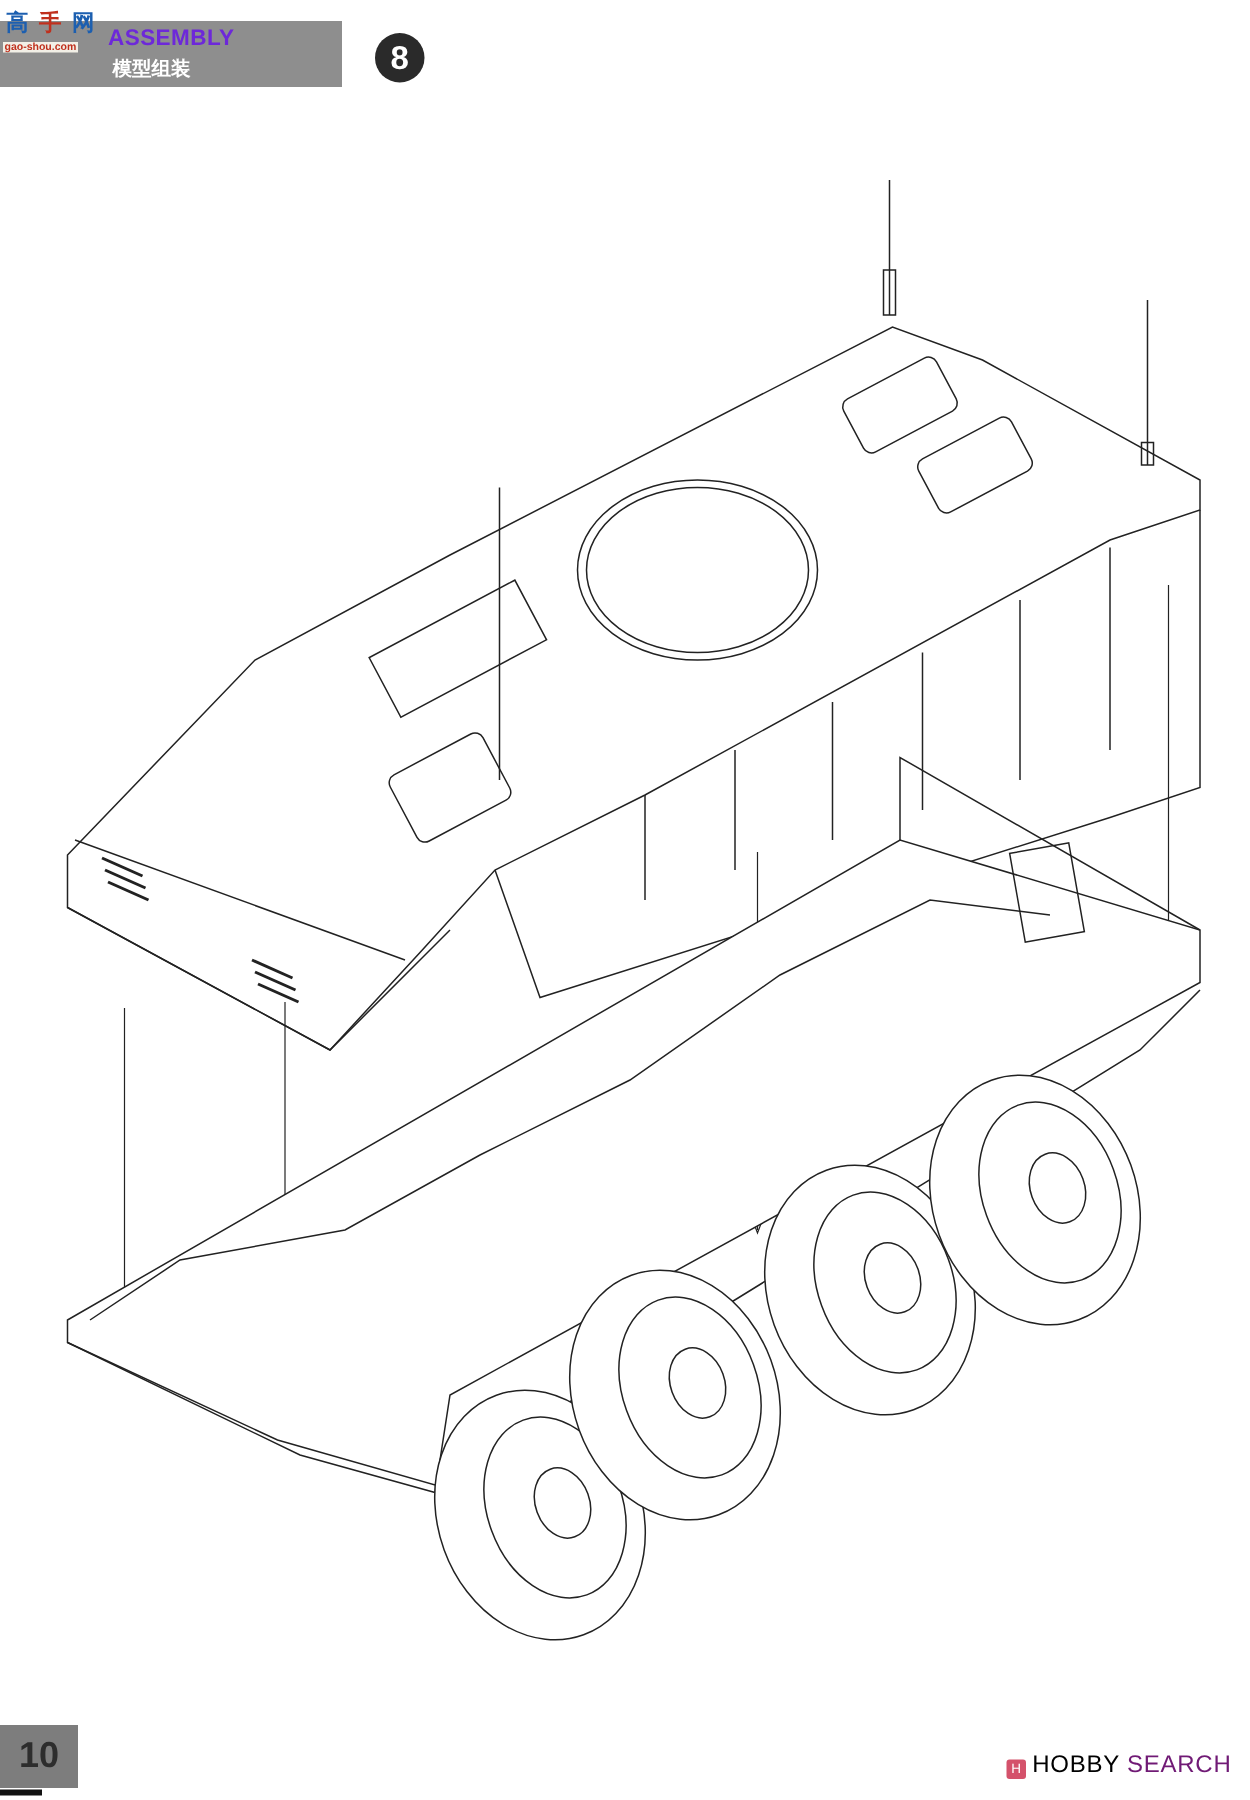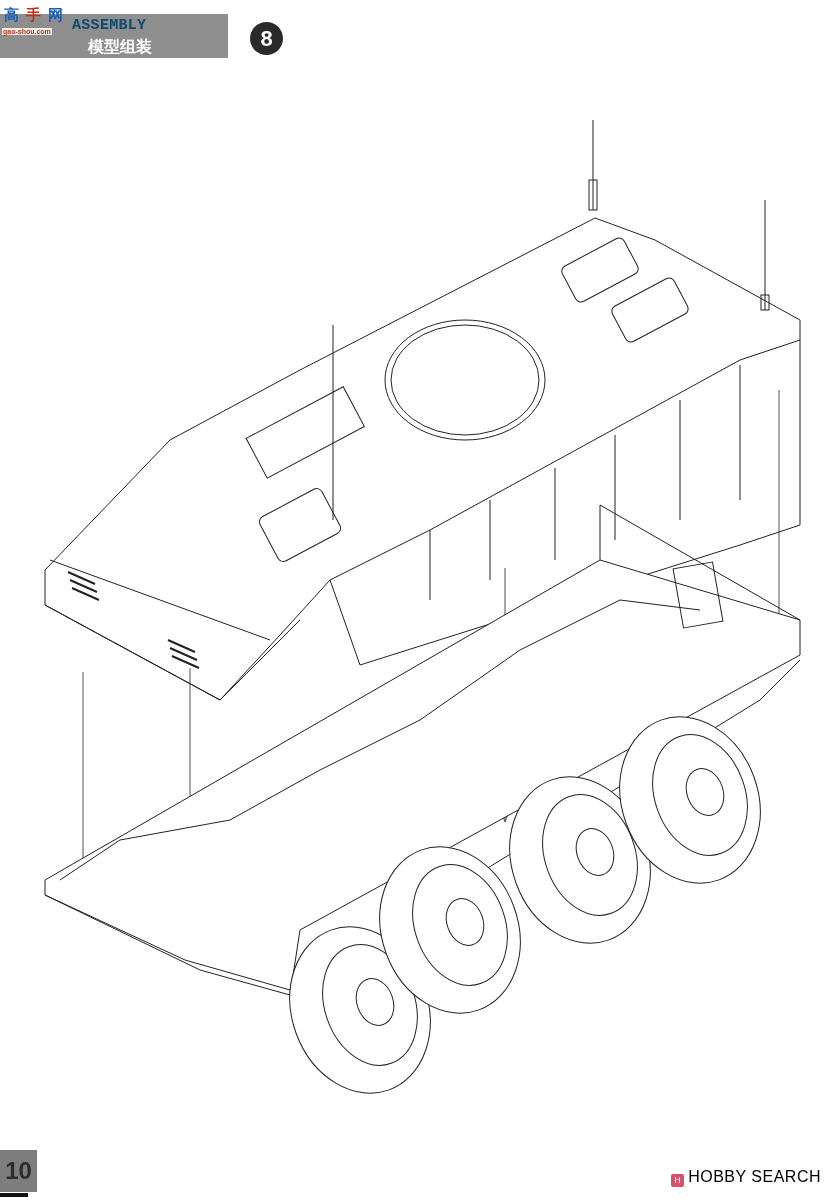--- a/index.html
+++ b/index.html
@@ -1,43 +1,43 @@
 <!DOCTYPE html>
 <html><head>
 <meta charset="utf-8">
 <style>
   html, body { margin: 0; padding: 0; background: #ffffff; }
   body { width: 833px; height: 1200px; position: relative; overflow: hidden;
          font-family: "Liberation Sans", sans-serif; }
   .header-bar { position: absolute; left: 0; top: 14px; width: 228px; height: 44px;
                 background: #8e8e8e; }
-  .header-title { position: absolute; left: 72px; top: 17px; color: #0c4a6e;
-                  font-weight: bold; font-size: 15px; letter-spacing: 0.3px; font-family: Liberation Mono, monospace; }
-  .header-sub { position: absolute; left: 88px; top: 37px; color: #ffffff;
-                font-weight: bold; font-size: 16px; }
+  .header-title { position: absolute; left: 72px; top: 17px; color: #6d28d9;
+                  font-weight: bold; font-size: 15px; letter-spacing: 0.3px; }
+  .header-sub { position: absolute; left: 75px; top: 37px; color: #ffffff;
+                font-weight: bold; font-size: 13px; }
   .watermark { position: absolute; left: 2px; top: 6px; width: 66px; height: 30px; }
   .wm-cn { position: absolute; top: 0; font-size: 15px; color: #1c5fb0; font-weight: bold; }
   .wm-url { position: absolute; left: 0; top: 22px; font-size: 7px; color: #c0301d;
             font-weight: bold; background: #f2efe6; padding: 0 1px; }
   .step-badge { position: absolute; left: 250px; top: 22px; width: 33px; height: 33px;
                 border-radius: 50%; background: #2a2a2a; color: #ffffff;
                 font-weight: bold; font-size: 22px; text-align: center; line-height: 33px; }
   .drawing { position: absolute; left: 0; top: 70px; width: 833px; height: 1070px; }
-  .page-number { position: absolute; left: 0; top: 1150px; width: 37px; height: 42px;
+  .page-number { position: absolute; left: 0; top: 1150px; width: 52px; height: 42px;
                  background: #7d7d7d; color: #2d2d2d; font-size: 24px; font-weight: bold;
                  text-align: center; line-height: 42px; }
   .page-shadow { position: absolute; left: 0; top: 1193px; width: 28px; height: 4px;
                  background: #111; }
   .brand { position: absolute; right: 12px; top: 1168px; font-size: 16px;
            letter-spacing: 0.5px; }
   .brand-icon { display: inline-block; width: 13px; height: 13px; background: #d4526b;
                 color: #fff; font-size: 9px; text-align: center; line-height: 13px;
                 vertical-align: -1px; margin-right: 4px; border-radius: 2px; }
   .brand-hobby { color: #000000; }
-  .brand-search { color: #000000; }
+  .brand-search { color: #701a75; }
 </style>
 </head>
 <body>
 
 <div class="header-bar"></div>
 <div class="watermark">
   <span class="wm-cn" style="left:2px">高</span>
   <span class="wm-cn" style="left:24px;color:#c0301d">手</span>
   <span class="wm-cn" style="left:46px">网</span>
   <span class="wm-url">gao-shou.com</span>

